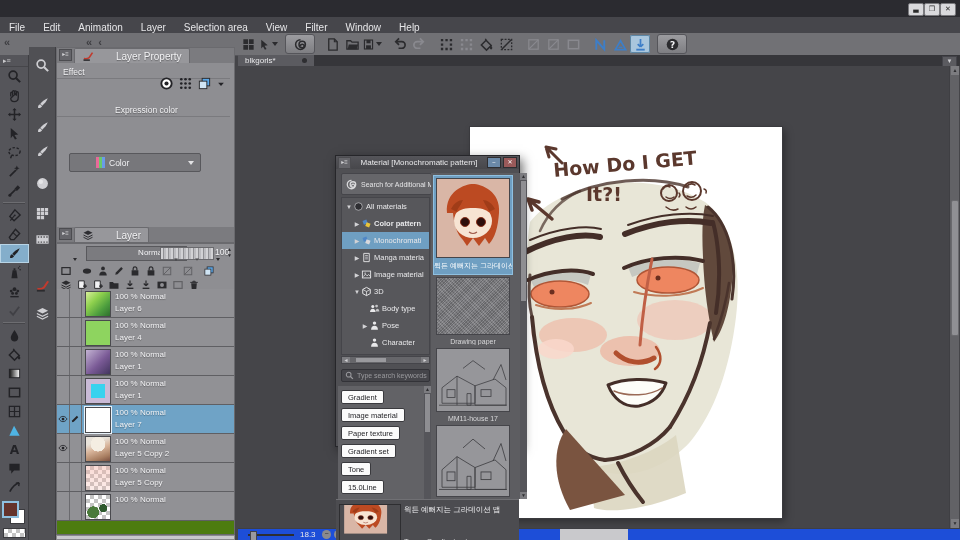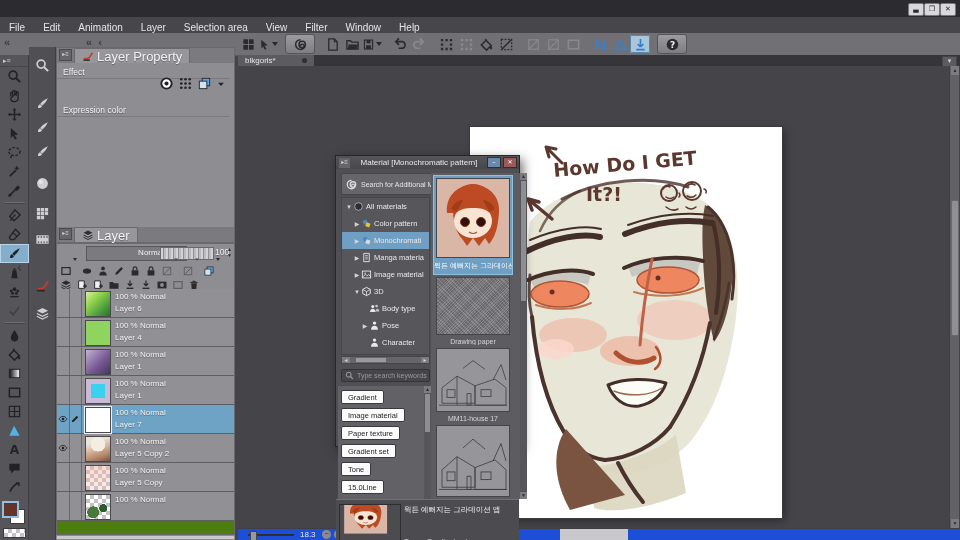--- a/index.html
+++ b/index.html
@@ -50,21 +50,21 @@
   .checker{background:conic-gradient(#c4c4c4 0 25%,#ffffff 0 50%,#c4c4c4 0 75%,#ffffff 0) 0 0/8px 8px;}
   
   #panelstrip{left:29px;top:47px;width:27px;height:493px;background:#505054;border-right:1px solid #3f3f43;box-sizing:border-box;color:#cfcfd3;}
   .ps-icon{width:26px;height:20px;display:flex;align-items:center;justify-content:center;}
   
   #lpp{left:56px;top:47px;width:179px;height:196px;background:#8e8e92;border:1px solid #6a6a6e;box-sizing:border-box;}
   .tabrow{height:15px;background:#7b7b7f;display:flex;align-items:flex-end;}
   .panel-menu{width:11px;height:10px;background:#65656a;border:1px solid #4c4c50;margin:0 2px 2px 2px;color:#d2d2d5;font-size:6px;line-height:9px;text-align:center;}
   .ptab{height:14px;background:#97979b;border:1px solid #6a6a6e;border-bottom:none;border-radius:2px 2px 0 0;
         display:flex;align-items:center;padding:0 7px;gap:3px;}
-  .ptab span{font-size:13px;color:#f2f2f4;text-shadow:0 1px 1px rgba(0,0,0,.35);}
+  .ptab span{font-size:10px;color:#f2f2f4;text-shadow:0 1px 1px rgba(0,0,0,.35);margin-left:19px;}
   .plabel{font-size:8.5px;color:#f2f2f4;text-shadow:0 1px 1px rgba(0,0,0,.35);padding:4px 0 1px 6px;border-bottom:1px solid #7a7a7e;margin:0 4px 2px 0;}
   #effect-icons{position:absolute;right:8px;top:26px;display:flex;gap:4px;align-items:center;color:#232327;}
   #expr-dd{position:absolute;left:12px;top:105px;width:130px;height:17px;background:#77777b;border:1px solid #58585c;border-radius:2px;
            display:flex;align-items:center;color:#f2f2f4;font-size:8.5px;}
   #expr-dd .rgb{width:9px;height:11px;margin:0 4px 0 26px;background:linear-gradient(90deg,#e86a9a 0 33%,#6ac86a 33% 66%,#6a9ae8 66%);}
   #expr-dd .dd-tri{border-top-color:#e2e2e4;position:absolute;right:6px;}
   #lpp-bottom{position:absolute;left:0;bottom:0;width:177px;}
   
   #layerpanel{left:56px;top:243px;width:179px;height:292px;background:#8e8e92;border:1px solid #6a6a6e;box-sizing:border-box;}
   #blend-dd{position:absolute;left:29px;top:2px;width:70px;height:13px;background:#7b7b7f;border:1px solid #58585c;
@@ -762,21 +762,26 @@
       <span><svg class="ic" viewBox="0 0 16 16" style="width:15px;height:15px;">
           <use href="#s-halftone"></use>
         </svg></span>
       <span><svg class="ic" viewBox="0 0 16 16" style="width:15px;height:15px;">
           <use href="#s-sqpair"></use>
         </svg></span>
       <span><svg class="ic" viewBox="0 0 16 16" style="width:10px;height:10px;">
           <use href="#s-dd"></use>
         </svg></span>
     </div>
-  <div class="plabel" style="margin-top:22px;">Expression color</div>
+  <div class="plabel" style="margin-top:22px;text-align:center;">Expression color</div>
+  <div id="expr-dd">
+    <span class="rgb"></span>
+    <span>Color</span>
+    <span class="dd-tri"></span>
+  </div>
   <div id="lpp-bottom" class="tabrow">
     <div class="panel-menu">▸≡</div>
     <div class="ptab">
       <svg class="ic" style="width:12px;height:12px;color:#2e2e32">
           <use href="#s-layers"></use>
         </svg>
       <span>Layer</span>
     </div>
   </div>
 </div>
@@ -1007,21 +1012,21 @@
     <span>Search for Additional M</span>
   </div>
   <div id="mat-tree">
       <div class="tree-item" style="padding-left: 3px;">
         <span class="tree-exp">▼</span>
         <svg class="ic" viewBox="0 0 16 16" style="width:11px;height:11px;">
           <use href="#s-circleF"></use>
         </svg>
         <span>All materials</span>
       </div>
-      <div class="tree-item" style="padding-left: 11px;">
+      <div class="tree-item" style="padding-left: 11px; font-weight: bold;">
         <span class="tree-exp">▶</span>
         <svg class="ic" viewBox="0 0 16 16" style="width:11px;height:11px;">
           <use href="#s-xpat"></use>
         </svg>
         <span>Color pattern</span>
       </div>
       <div class="tree-item selected" style="padding-left: 11px;">
         <span class="tree-exp">▶</span>
         <svg class="ic" viewBox="0 0 16 16" style="width:11px;height:11px;">
           <use href="#s-xpat2"></use>

